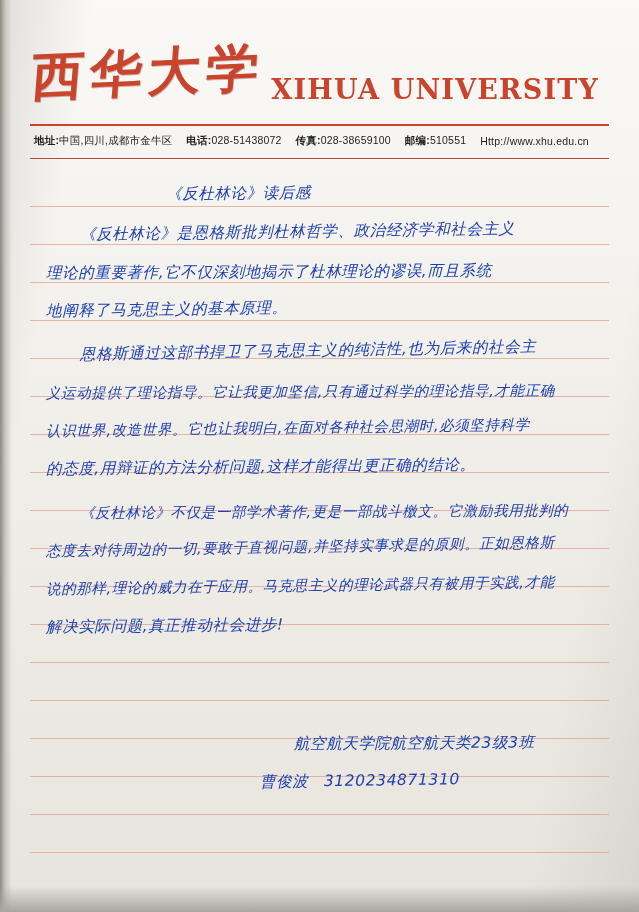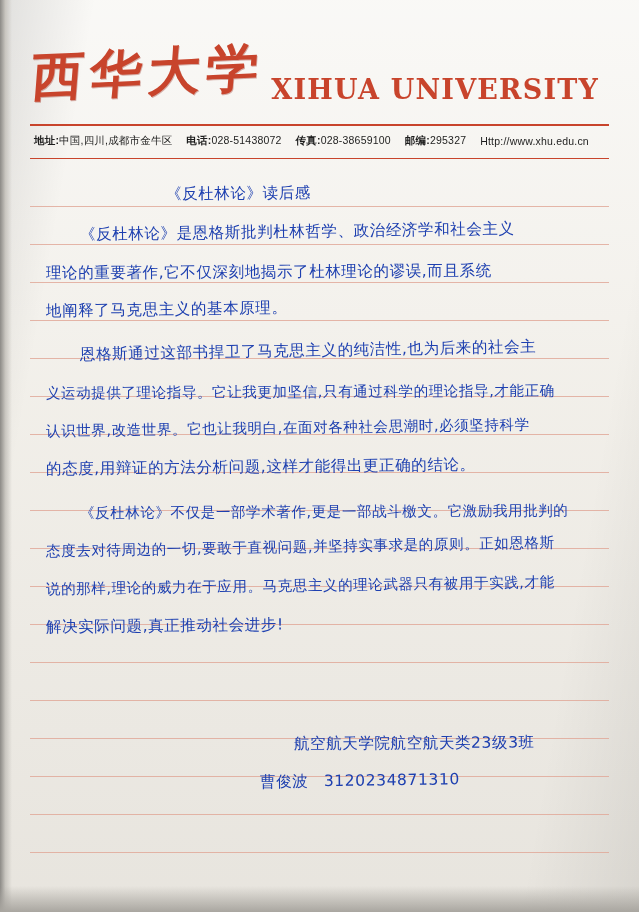--- a/index.html
+++ b/index.html
@@ -126,20 +126,21 @@
   #handwriting {
     position: absolute;
     left: 46px;
     right: 36px;
     top: 176px;
     bottom: 40px;
     color: #1b3fa8;
     font-family: "DejaVu Sans", sans-serif;
     font-size: 15.5px;
     pointer-events: none;
+    font-style: italic;
   }
   .hw-line {
     position: absolute;
     left: 0;
     right: 0;
     white-space: nowrap;
     line-height: 1;
     color: #1e40b0;
     font-size: 15.5px;
     letter-spacing: 0.6px;
@@ -178,21 +179,21 @@
     <span class="seg">
       <span class="lbl">地址:</span><span>中国,四川,成都市金牛区</span>
     </span>
     <span class="seg">
       <span class="lbl">电话:</span><span>028-51438072</span>
     </span>
     <span class="seg">
       <span class="lbl">传真:</span><span>028-38659100</span>
     </span>
     <span class="seg">
-      <span class="lbl">邮编:</span><span>295327</span>
+      <span class="lbl">邮编:</span><span>510551</span>
     </span>
     <span class="seg">
       <span>Http://www.xhu.edu.cn</span>
     </span>
   </div>
 
   <div id="ruled">
       <div class="rule-line" style="top: 30px;"></div>
       <div class="rule-line" style="top: 68px;"></div>
       <div class="rule-line" style="top: 106px;"></div>

